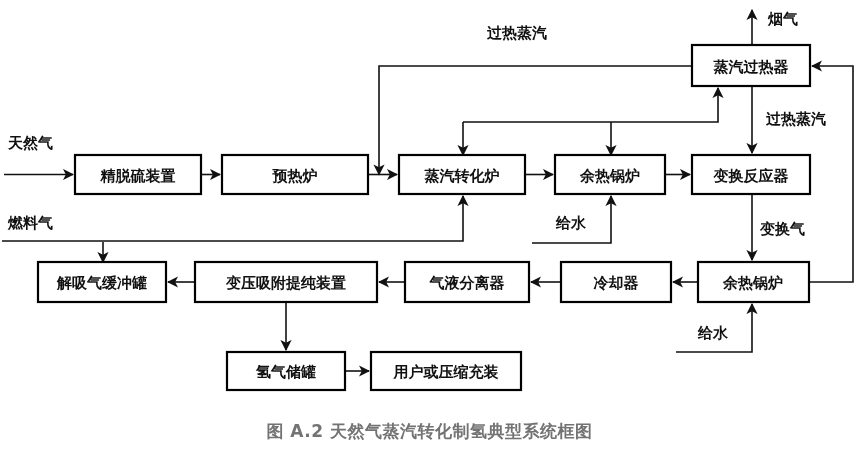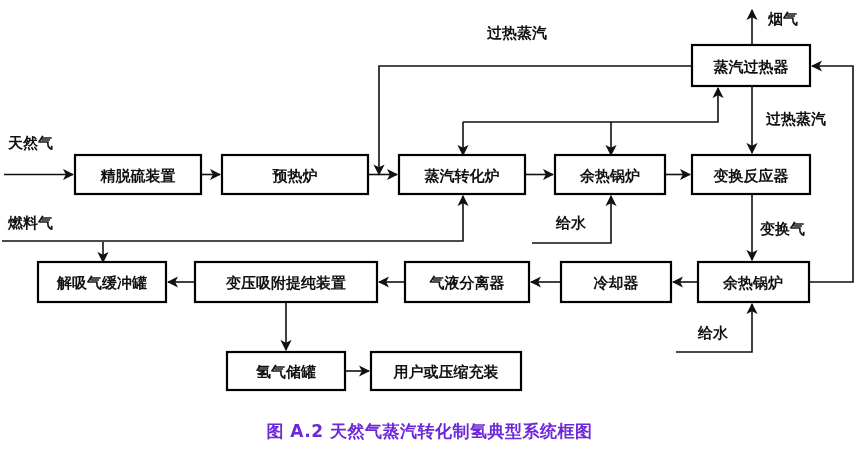--- a/index.html
+++ b/index.html
@@ -49,21 +49,21 @@
   .lbl.mid { text-anchor: middle; }
   .caption {
     position: absolute;
     left: 0;
     top: 420px;
     width: 859px;
     text-align: center;
     font-family: "DejaVu Sans", "Liberation Sans", sans-serif;
     font-size: 17px;
     font-weight: bold;
-    color: #6d28d9;
+    color: #737373;
     letter-spacing: 0.5px;
   }
 </style>
 </head>
 <body>
 
 <div id="page">
 
   <svg id="flow" viewBox="0 0 859 460">
     <defs>

